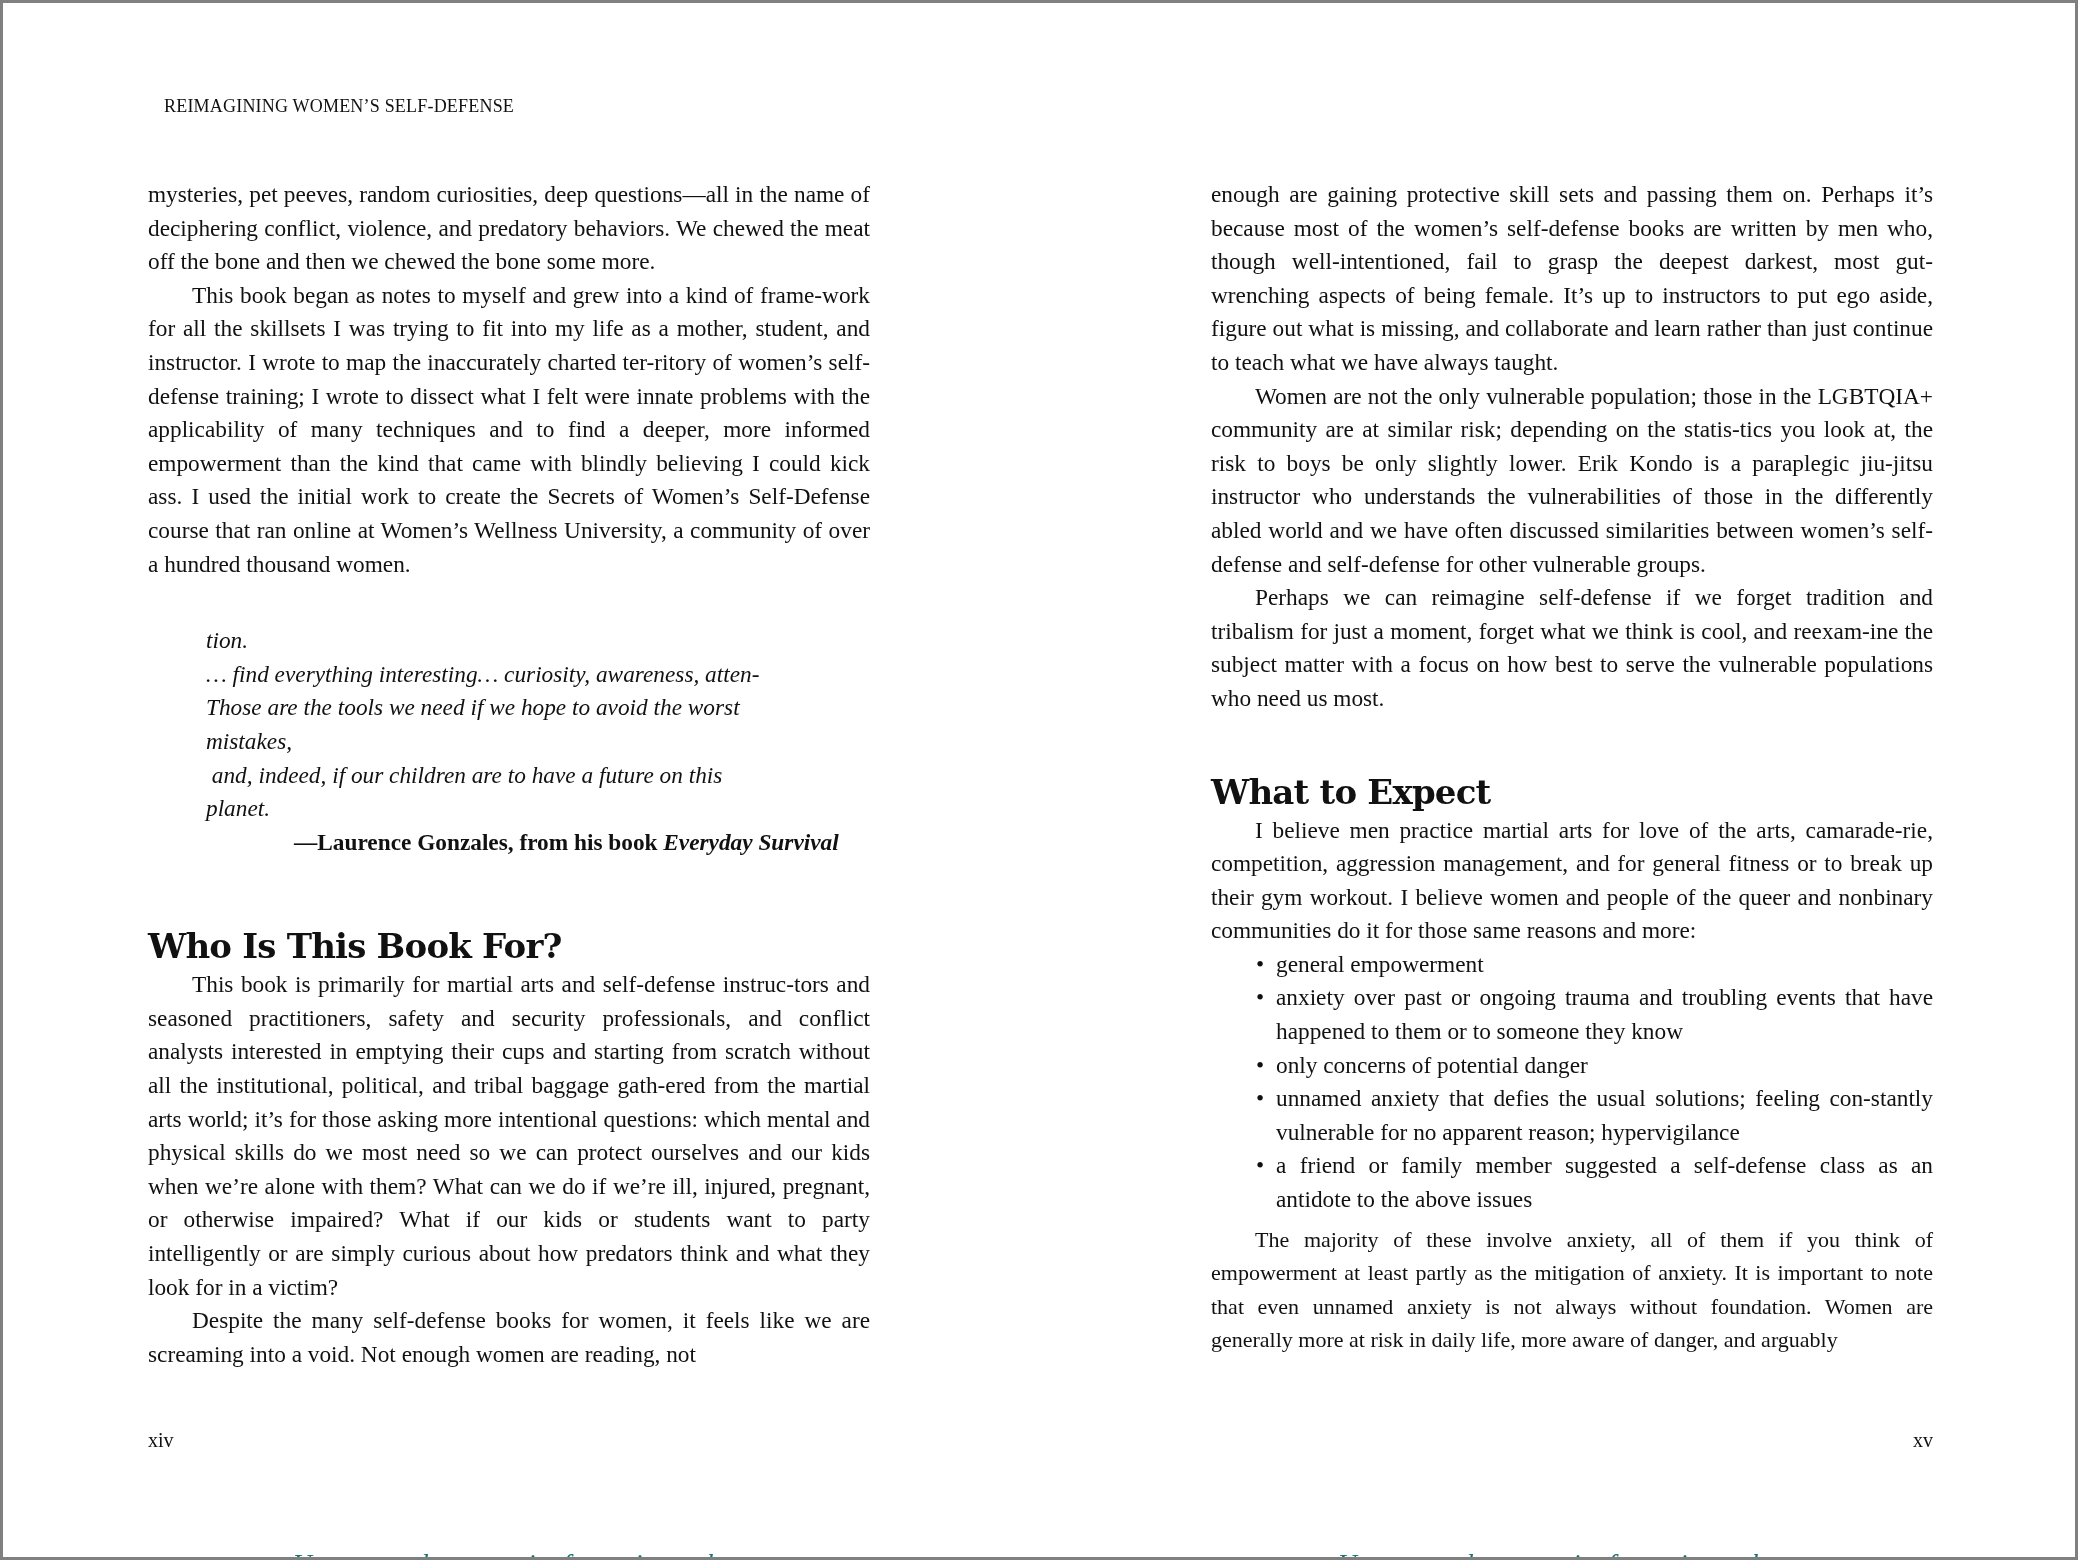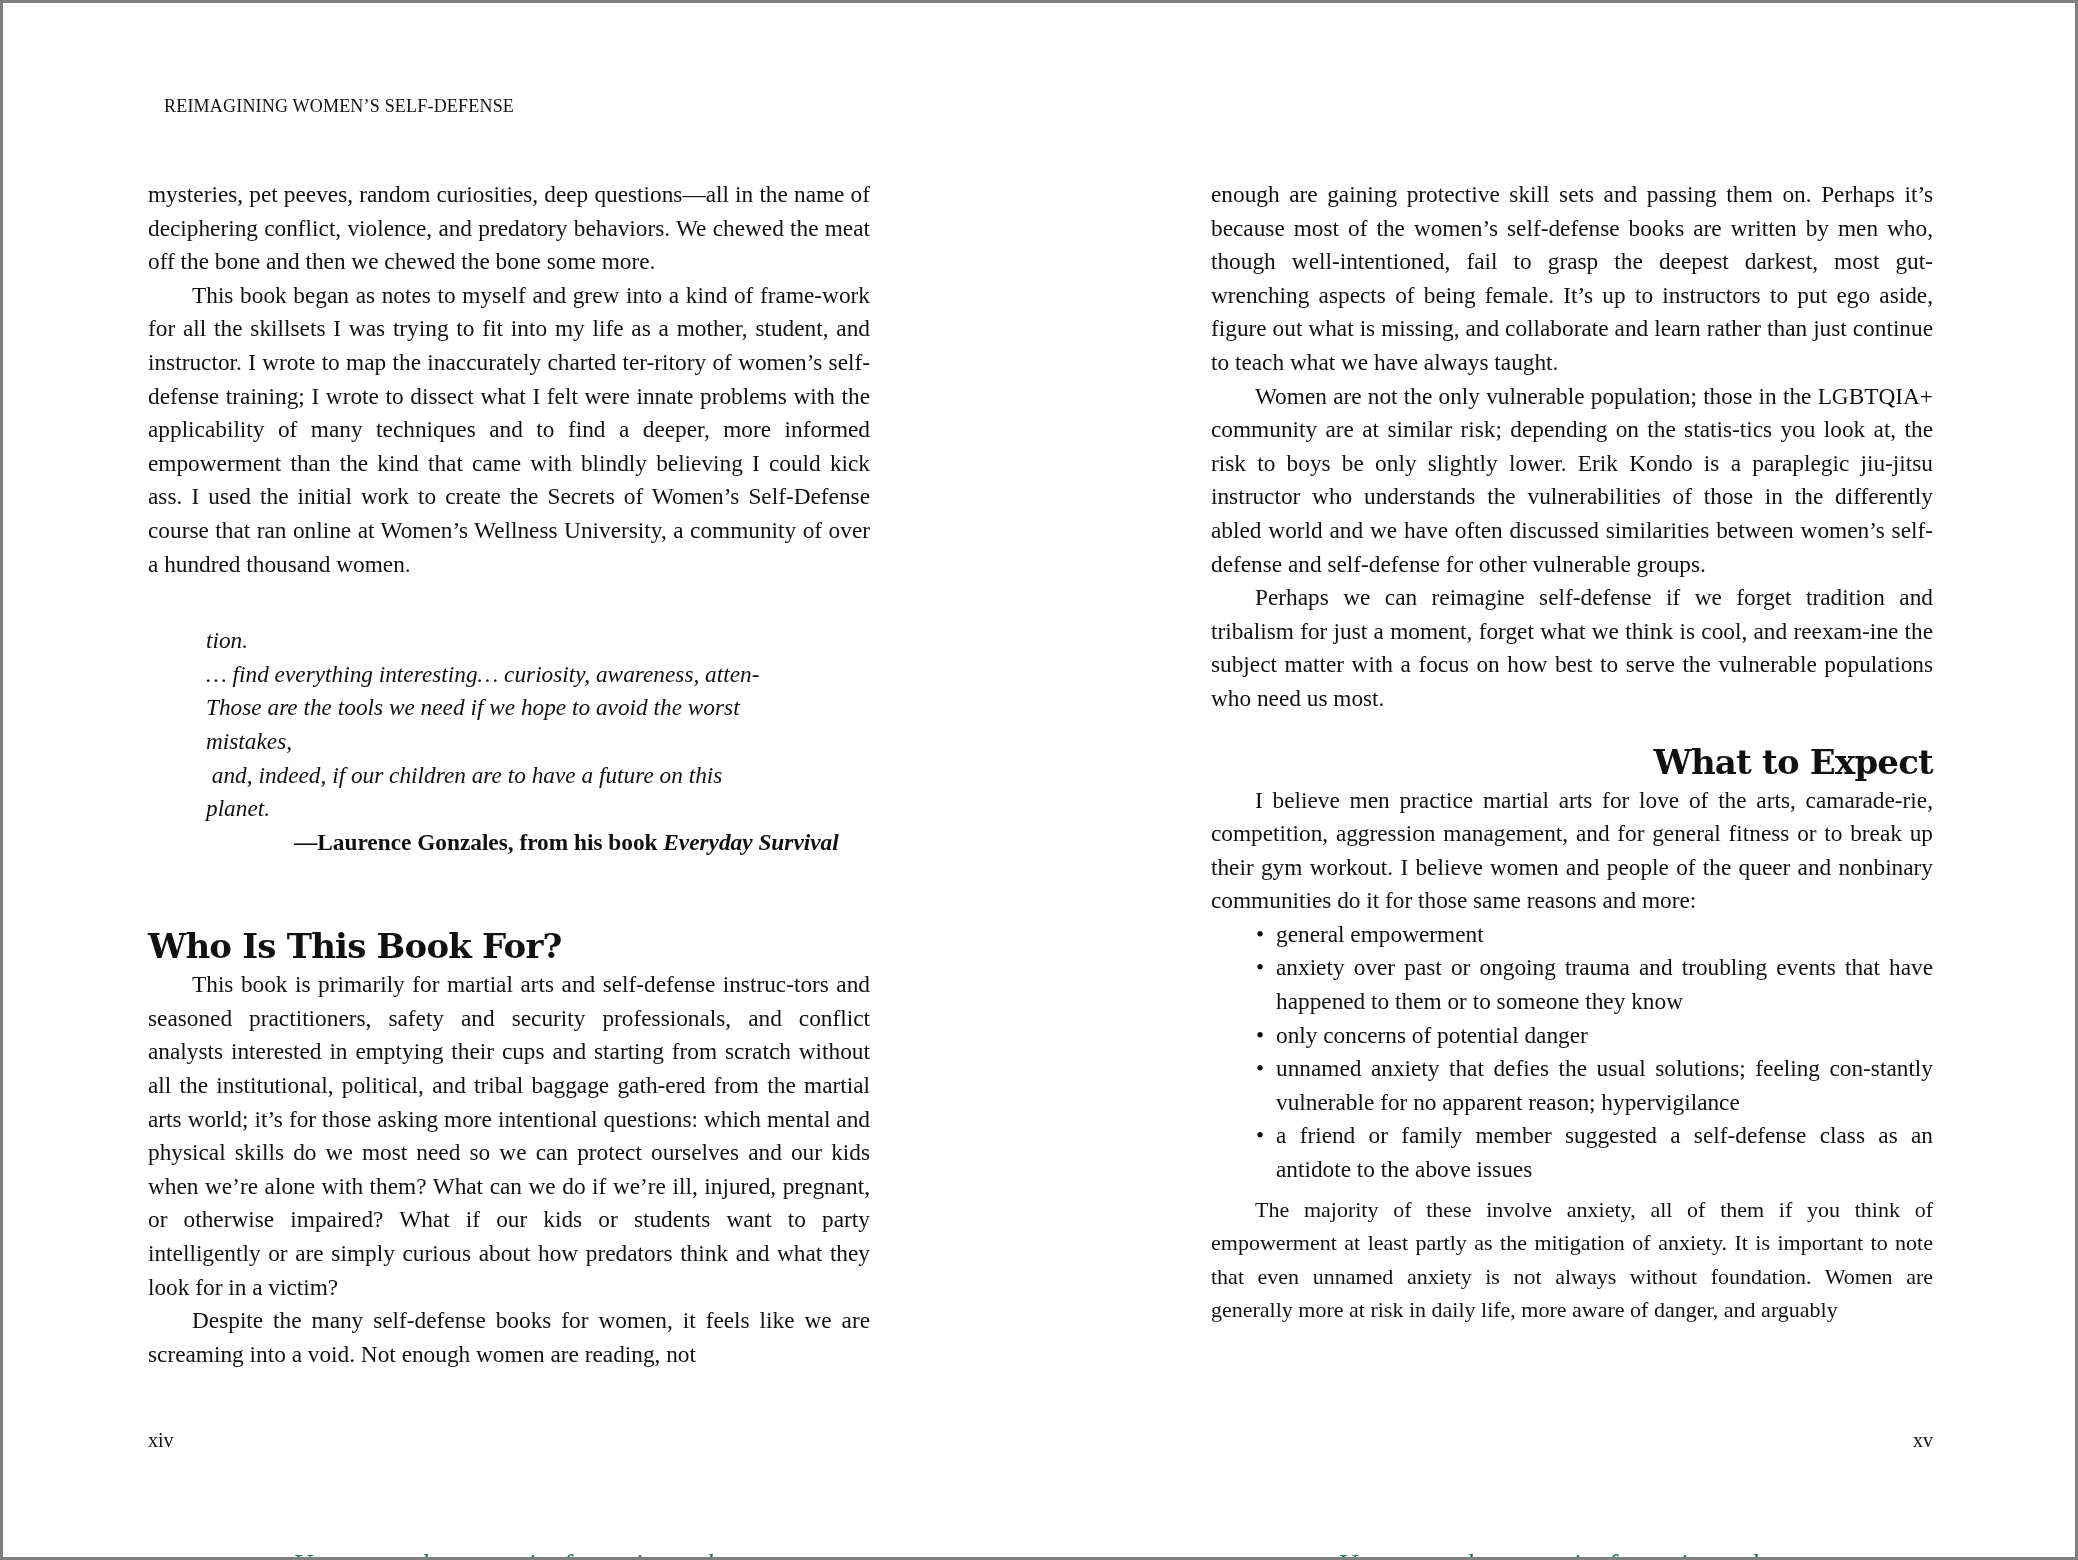--- a/index.html
+++ b/index.html
@@ -60,21 +60,21 @@
   .epigraph .attr i { font-style: italic; }
   h2 {
     margin: 0;
     font-family: "DejaVu Serif", "Liberation Serif", serif;
     font-weight: bold;
     font-size: 34px;
     line-height: 44px;
     letter-spacing: -0.8px;
   }
   h2.who { margin-top: 65px; }
-  h2.expect { margin-top: 24px; text-align: right; }
+  h2.expect { margin-top: 54px; }
   ul.reasons {
     list-style: none;
     margin: 0;
     padding: 0 0 0 45px;
   }
   ul.reasons li {
     position: relative;
     padding-left: 20px;
     text-align: justify;
   }

